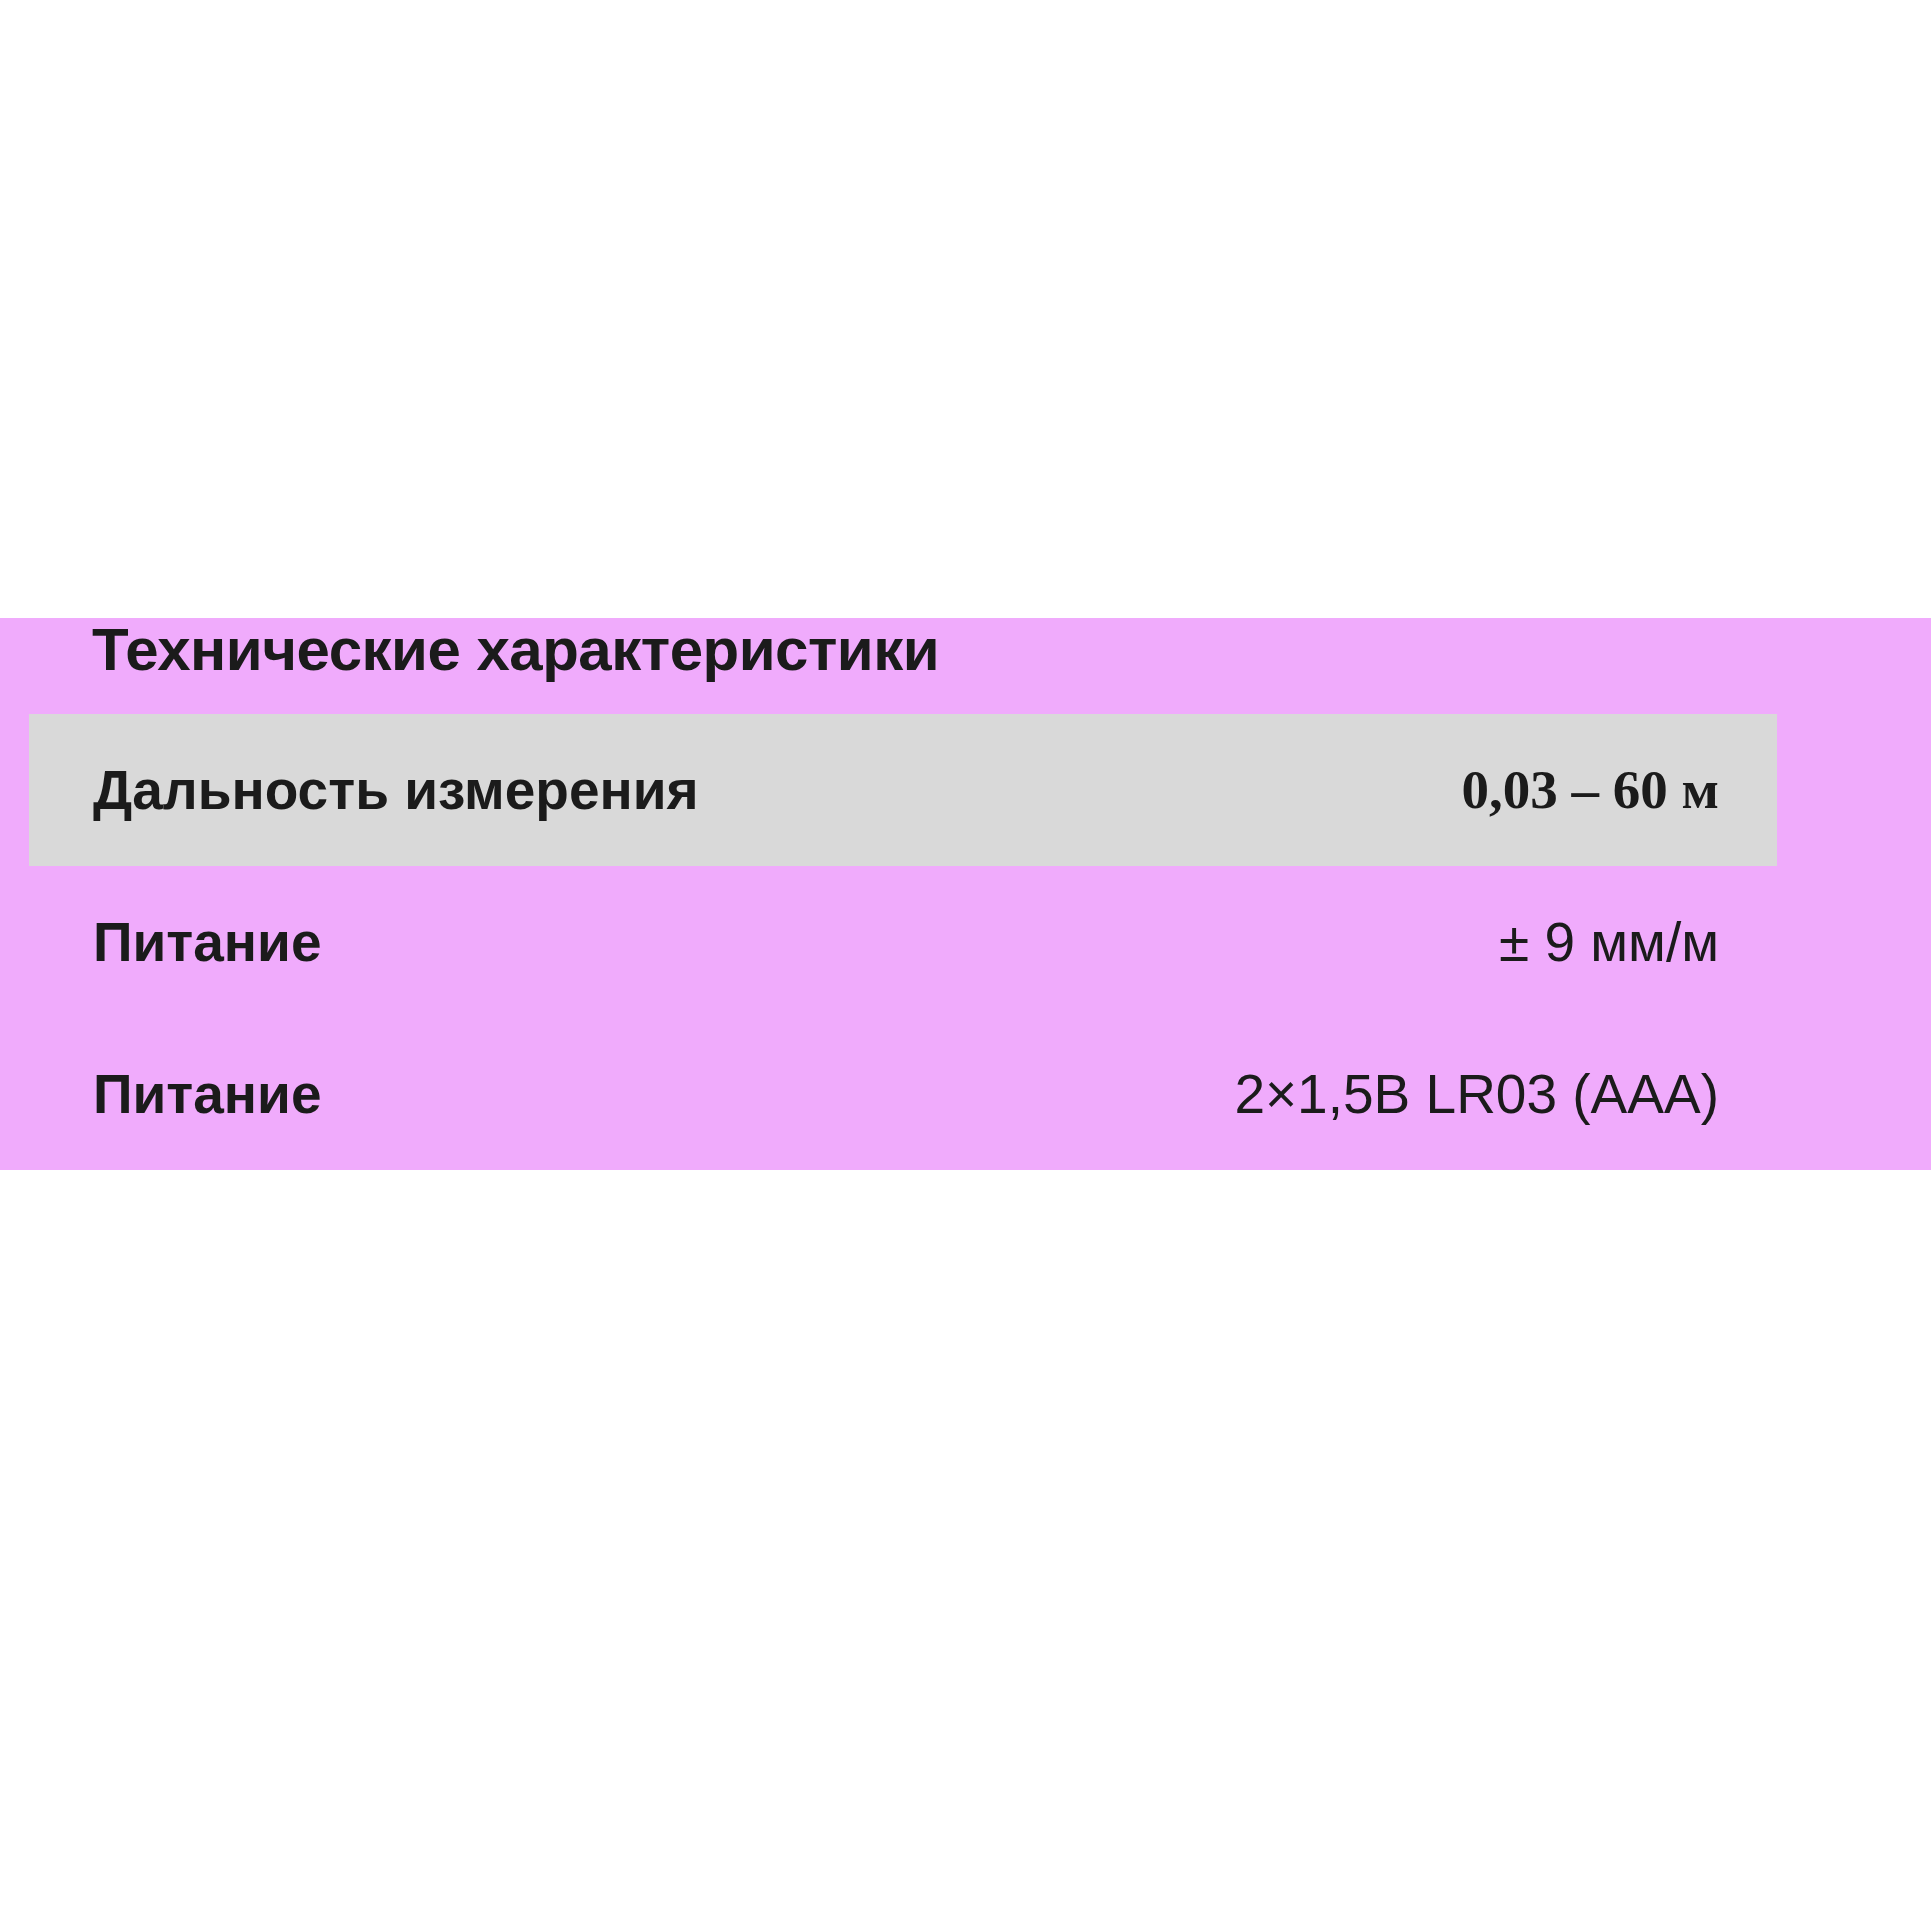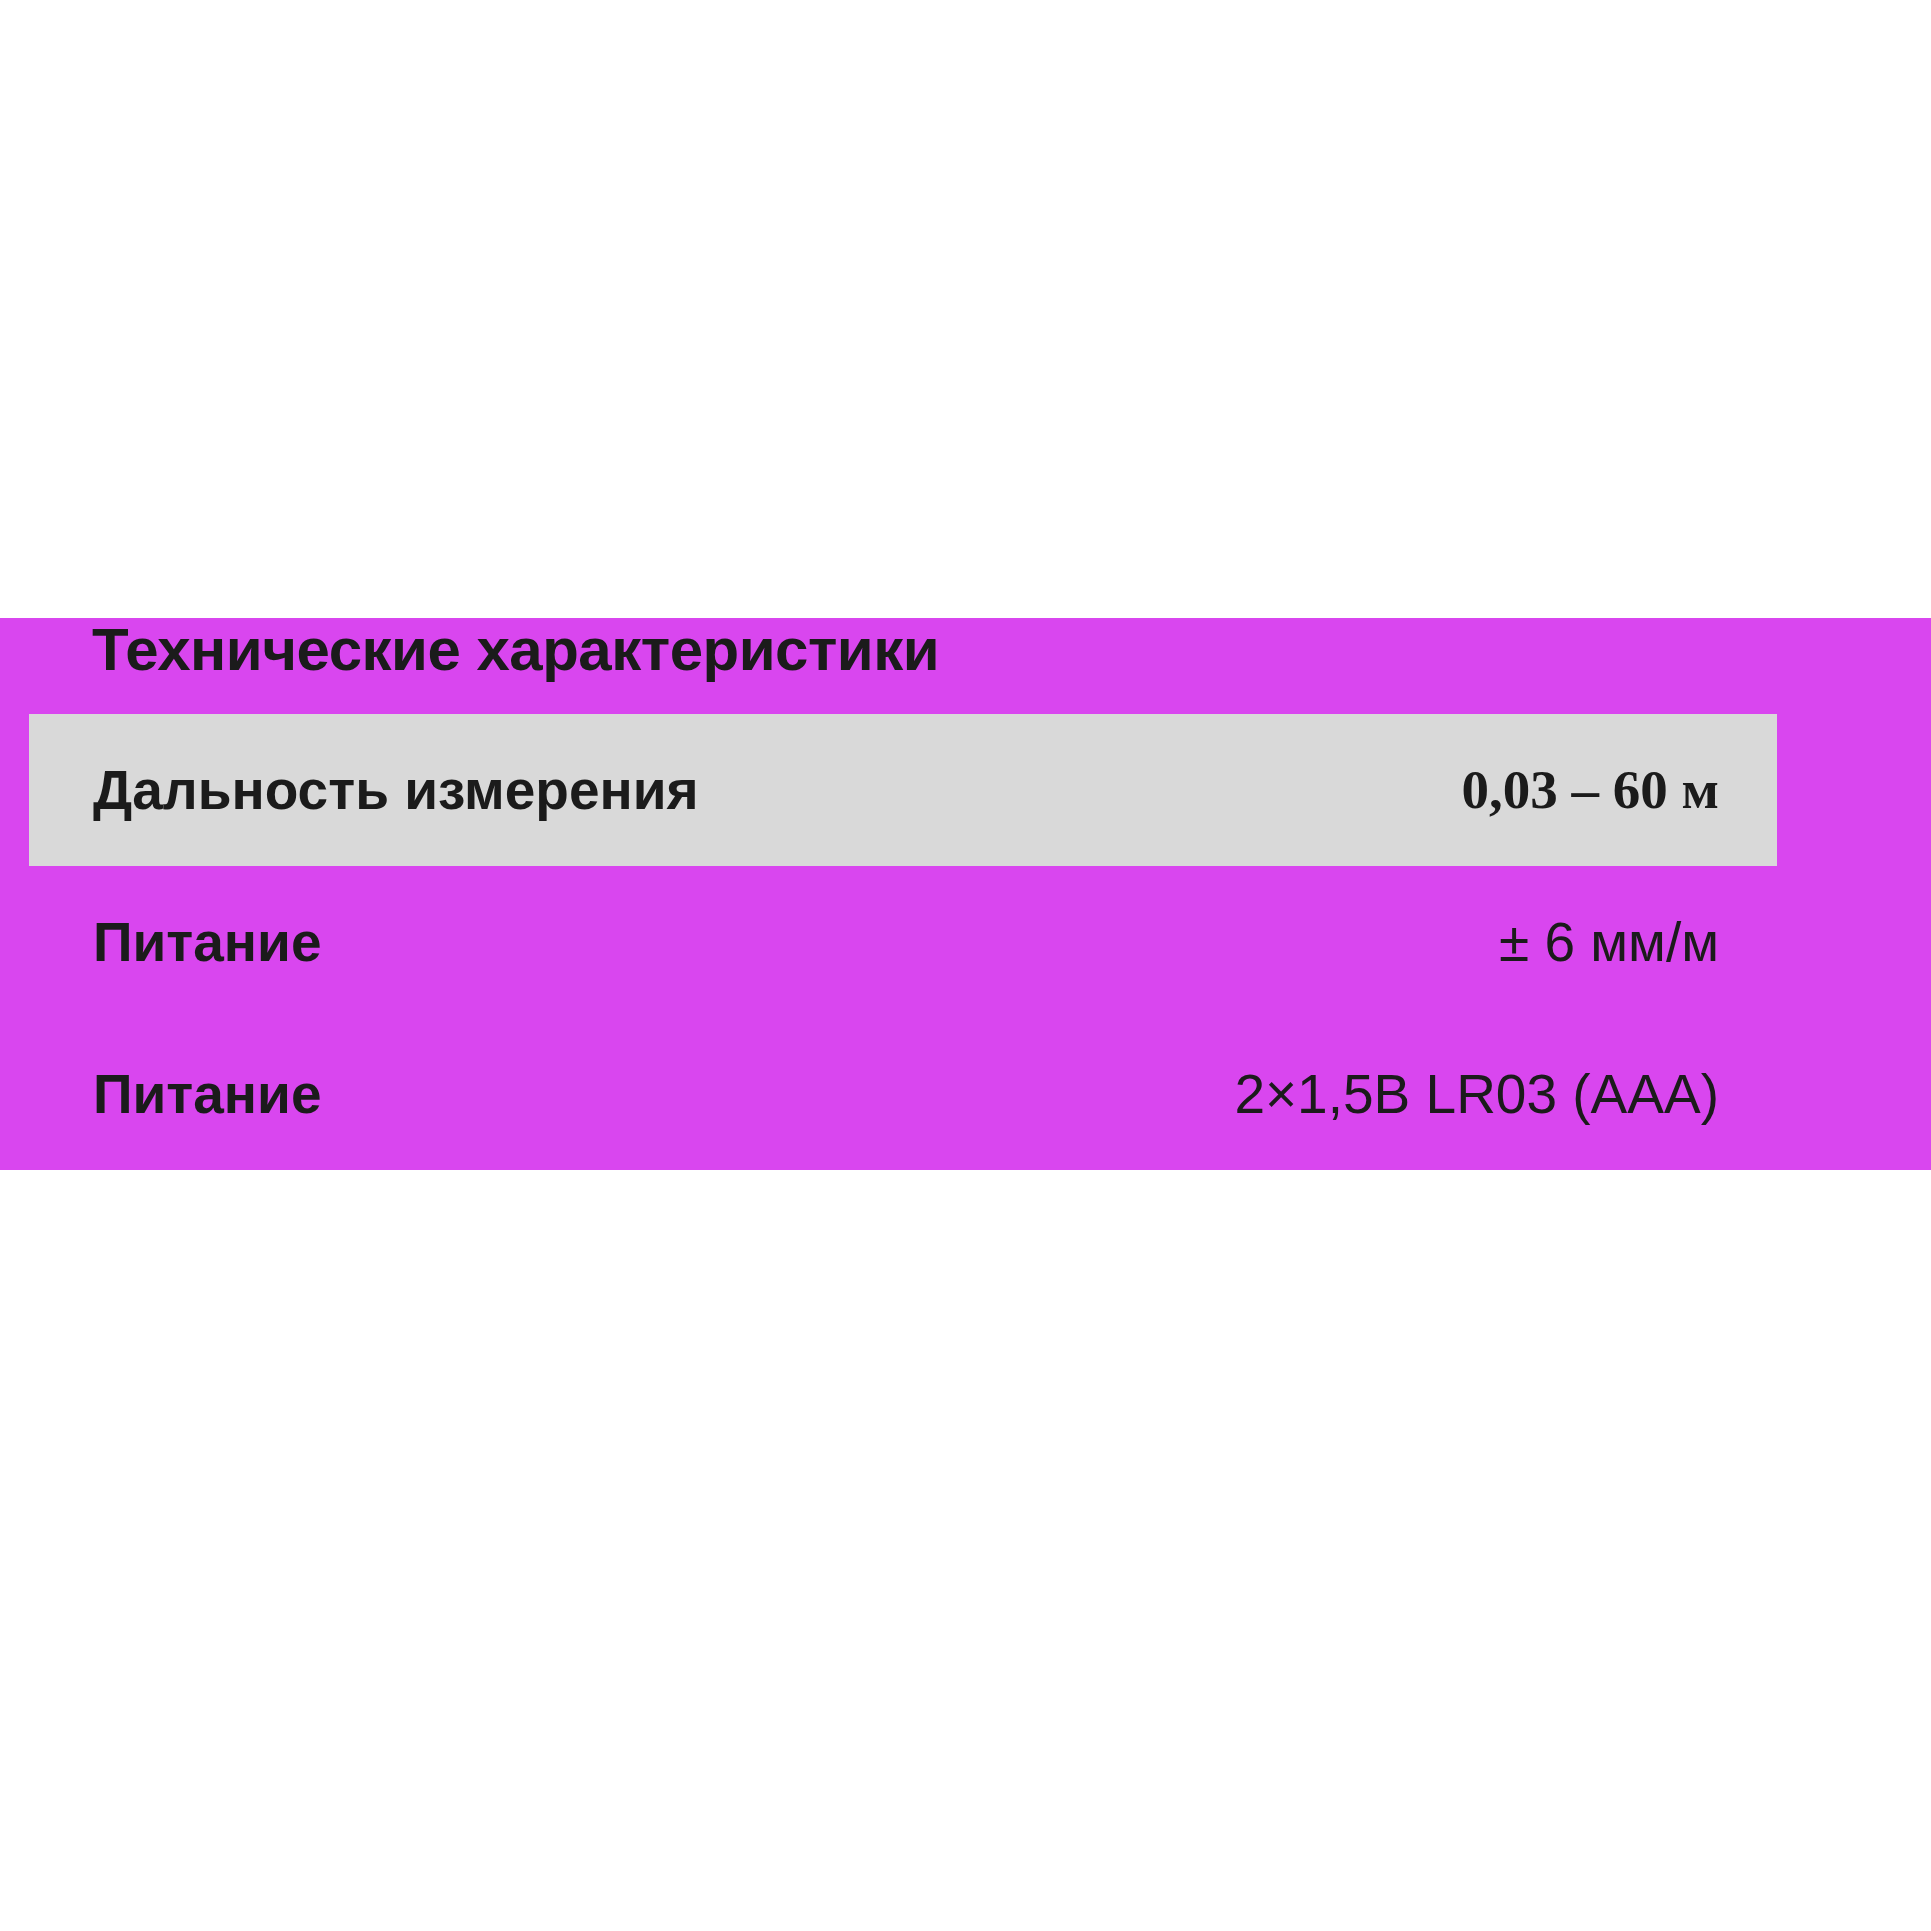--- a/index.html
+++ b/index.html
@@ -21,21 +21,21 @@
     background: #ffffff;
   }
 
   
   .spec-panel {
     position: absolute;
     left: 0;
     top: 618px;
     width: 1931px;
     padding: 0;
-    background: #d946ef;
+    background: #f0abfc;
   }
 
   .spec-title {
     margin: 0 0 33px 92px;
     font-size: 60px;
     font-weight: bold;
     color: #1b1b1b;
     letter-spacing: -0.5px;
     line-height: 1.05;
   }
@@ -92,21 +92,21 @@
     <h1 class="spec-title">Технические характеристики</h1>
 
     <table class="spec-table">
       <tbody>
         <tr class="striped">
           <td class="label">Дальность измерения</td>
           <td class="value">0,03 – 60 м</td>
         </tr>
         <tr>
           <td class="label">Питание</td>
-          <td class="value">± 6 мм/м</td>
+          <td class="value">± 9 мм/м</td>
         </tr>
         <tr>
           <td class="label">Питание</td>
           <td class="value">2×1,5В LR03 (AAA)</td>
         </tr>
       </tbody>
     </table>
 
   </div>
 

